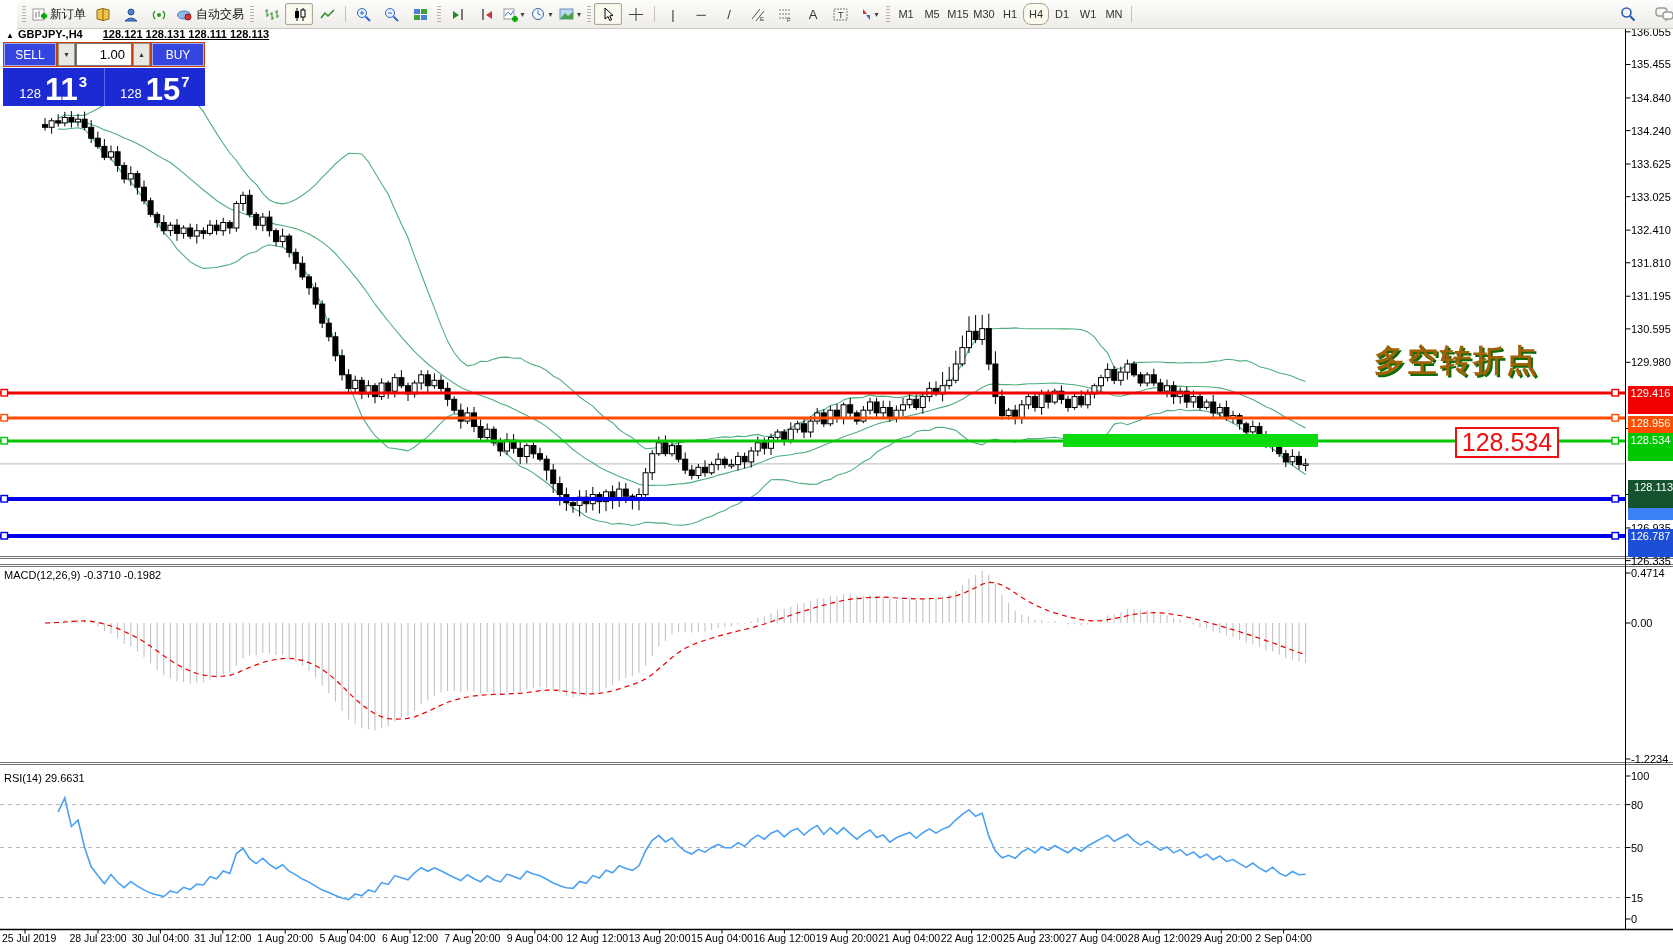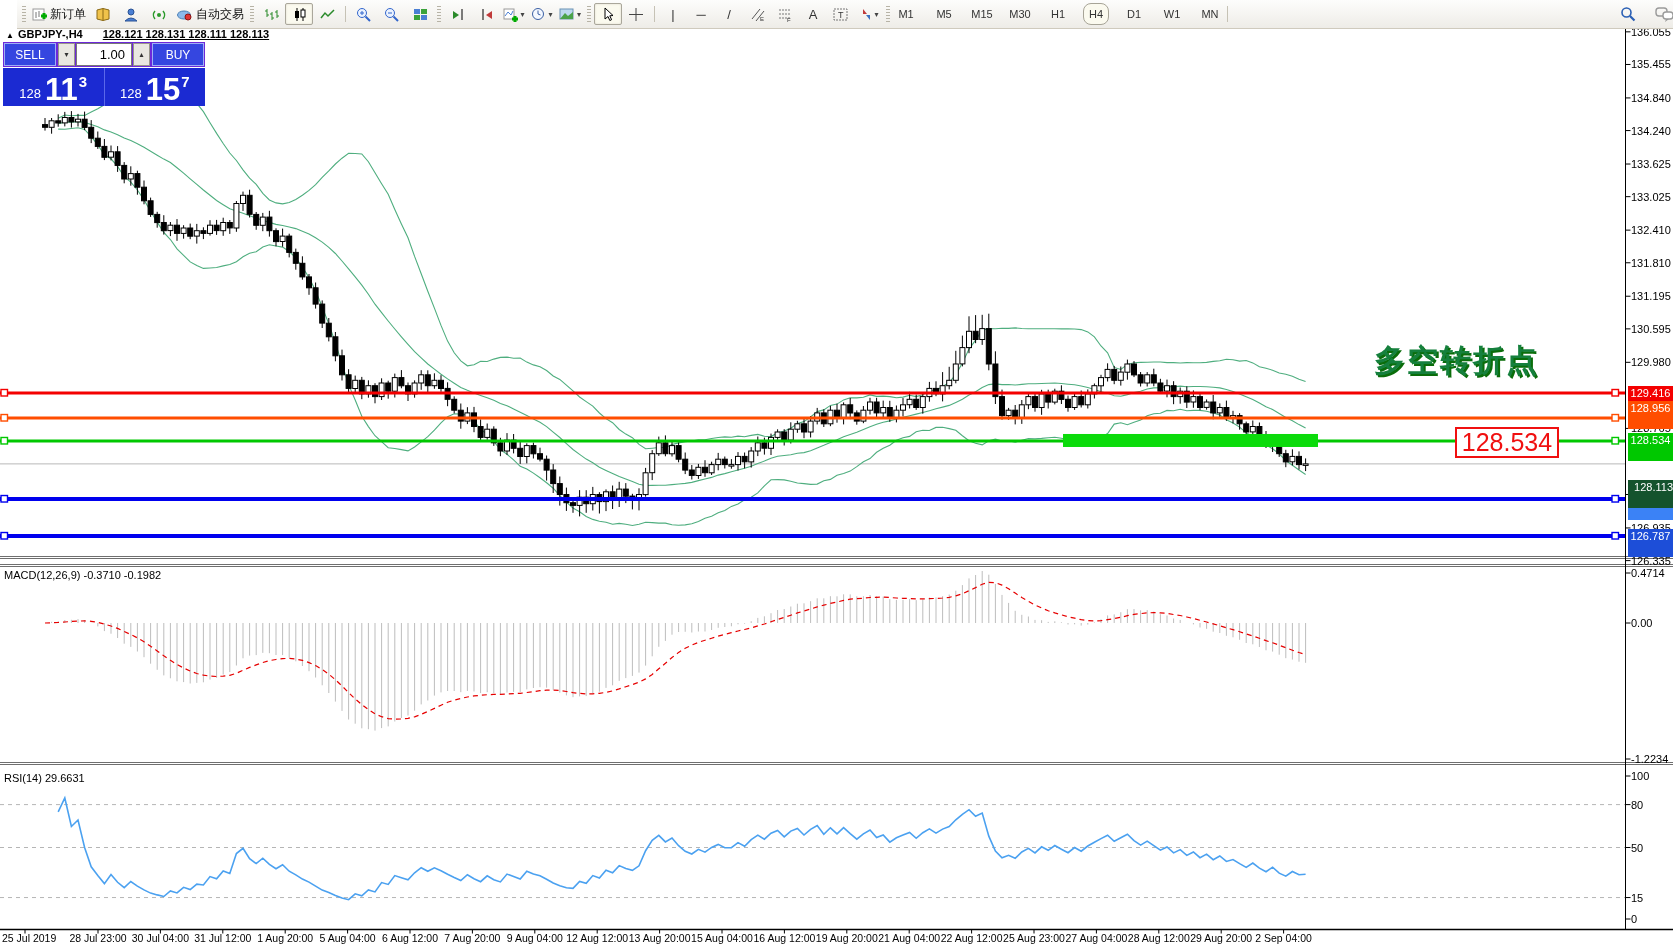--- a/index.html
+++ b/index.html
@@ -24,36 +24,36 @@
   .tb-right{margin-left:auto;display:flex;align-items:center;gap:8px;padding-right:10px;}
   
   svg.plot{position:absolute;left:0;top:0;z-index:1;}
   .axl{position:absolute;left:1628px;width:45px;height:28px;font-size:11px;line-height:15px;
        color:#fff;text-align:center;z-index:3;}
   .sym-header{position:absolute;left:6px;top:28px;font-size:11px;font-weight:700;color:#000;z-index:4;}
   .sym-header .tri{font-size:8px;margin-right:4px;}
   .sym-header .quotes{margin-left:20px;font-weight:700;text-decoration:underline;}
   
   .trade-panel{position:absolute;left:3px;top:42px;width:202px;z-index:5;}
-  .tp-row1{display:flex;height:25px;background:#6d28d9;align-items:stretch;gap:2px;padding:1px;box-sizing:border-box;}
+  .tp-row1{display:flex;height:25px;background:#c2410c;align-items:stretch;gap:2px;padding:1px;box-sizing:border-box;}
   .tp-btn{width:50px;background:#3546e0;border:1px solid #9fadf5;color:#fff;font-size:12px;
           display:flex;align-items:center;justify-content:center;cursor:pointer;}
   .tp-spin{flex:1;display:flex;gap:1px;}
   .tp-spinbtn{width:15px;background:#e9e7e1;border:1px solid #98958b;color:#333;font-size:8px;
               display:flex;align-items:center;justify-content:center;}
   .tp-vol{flex:1;background:#fff;border:1px solid #777;color:#000;font-size:13px;
           display:flex;align-items:center;justify-content:flex-end;padding-right:6px;}
   .tp-row2{display:flex;height:38px;background:#1b2ad2;margin-top:1px;color:#fff;}
   .tp-price{flex:1;display:flex;align-items:flex-end;justify-content:center;padding-bottom:3px;}
   .tp-small{font-size:13px;margin-right:4px;line-height:1;position:relative;top:-3px;}
   .tp-big{font-size:31px;font-weight:700;line-height:0.85;}
   .tp-sup{font-size:15px;font-weight:700;margin-left:1px;position:relative;top:-13px;}
   .tp-div{width:1px;background:#5a68ea;}
   
-  .cn-note{position:absolute;left:1374px;top:340px;font-size:31px;font-weight:700;color:#15803d;
+  .cn-note{position:absolute;left:1374px;top:340px;font-size:31px;font-weight:700;color:#a16207;
            text-shadow:2px 2px 0 #0a6d0a;z-index:4;letter-spacing:2px;white-space:nowrap;}
   .callout{position:absolute;left:1455px;top:427px;width:100px;height:27px;border:2px solid #f01010;
            background:#fff;color:#f01010;font-size:25px;line-height:26px;text-align:center;z-index:4;}
 </style>
 </head>
 <body>
 
 <div class="stage">
 
   <svg class="plot" id="plot" width="1673" height="946" viewBox="0 0 1673 946">
@@ -772,21 +772,21 @@
       <line x1="1158.8" y1="929.5" x2="1158.8" y2="933.5" stroke="#000"></line>
       <text x="1158.8" y="941.5" font-size="10.5" font-family="Liberation Sans, sans-serif" fill="#000" text-anchor="middle">28 Aug 12:00</text>
       <line x1="1221.2" y1="929.5" x2="1221.2" y2="933.5" stroke="#000"></line>
       <text x="1221.2" y="941.5" font-size="10.5" font-family="Liberation Sans, sans-serif" fill="#000" text-anchor="middle">29 Aug 20:00</text>
       <line x1="1283.6" y1="929.5" x2="1283.6" y2="933.5" stroke="#000"></line>
       <text x="1283.6" y="941.5" font-size="10.5" font-family="Liberation Sans, sans-serif" fill="#000" text-anchor="middle">2 Sep 04:00</text>
     </svg>
 
   <div id="axlabels">
       <div class="axl" style="background: rgb(244, 0, 0); top: 386px;">129.416</div>
-      <div class="axl" style="background: rgb(255, 77, 0); top: 401px;">128.956</div>
+      <div class="axl" style="background: rgb(255, 77, 0); top: 416px;">128.956</div>
       <div class="axl" style="background: rgb(0, 200, 0); top: 433px;">128.534</div>
       <div class="axl" style="background: #3b82f6; top: 492px;">127.467</div>
       <div class="axl" style="background: #1d4ed8; top: 529px;">126.787</div>
       <div class="axl" style="background: #14532d; top: 480px; text-align: right;">128.113</div>
     </div>
 
   <div class="sym-header">
     <span class="tri">▲</span><span>GBPJPY-,H4</span><span class="quotes">128.121 128.131 128.111 128.113</span>
   </div>
 
@@ -999,21 +999,21 @@
         </svg>
     </div>
     <div class="tbtn">
       <svg width="13" height="15">
           <path d="M3,2 L7,7 L3,7 Z" fill="#c03a3a"></path>
           <path d="M10,13 L6,8 L10,8 Z" fill="#3a6fc0"></path>
         </svg>
       <span class="caret">▾</span>
     </div>
     <div class="grip"></div>
-    <div id="tf-group" style="display:flex;align-items:center;gap:12px;">
+    <div id="tf-group" style="display:flex;align-items:center;">
         <div class="tf">M1</div>
         <div class="tf">M5</div>
         <div class="tf">M15</div>
         <div class="tf">M30</div>
         <div class="tf">H1</div>
         <div class="tf active">H4</div>
         <div class="tf">D1</div>
         <div class="tf">W1</div>
         <div class="tf">MN</div>
       </div>

